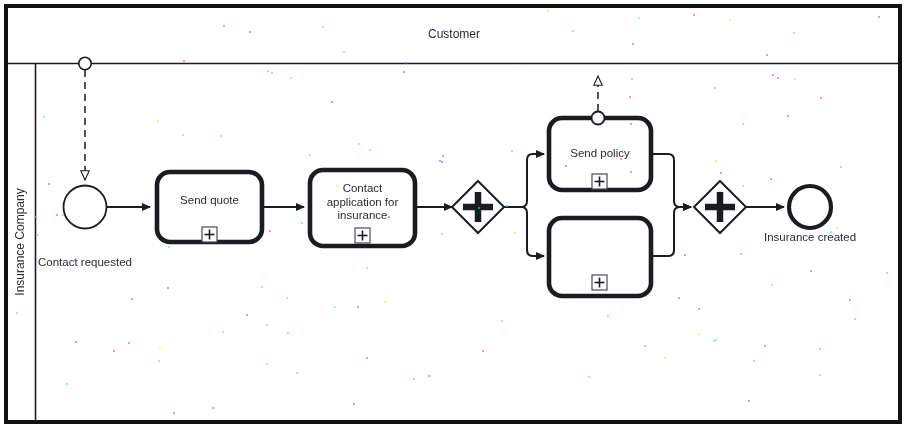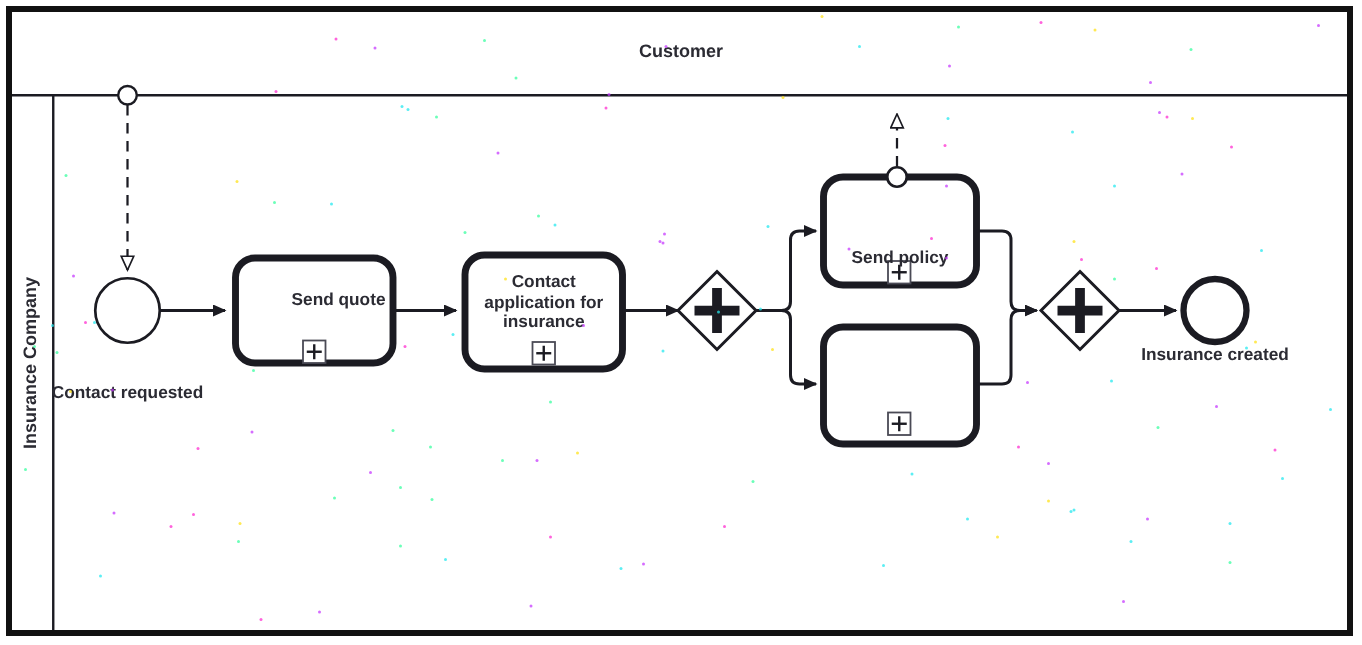--- a/index.html
+++ b/index.html
@@ -7,21 +7,20 @@
     padding: 0;
     background: #ffffff;
     font-family: "Liberation Sans", sans-serif;
   }
   #canvas {
     position: relative;
     width: 908px;
     height: 430px;
     background: #ffffff;
     overflow: hidden;
-    font-weight: bold;
   }
   #frame {
     position: absolute;
     left: 4px;
     top: 4px;
     width: 898px;
     height: 420px;
     border: 4px solid #111111;
     box-sizing: border-box;
   }
@@ -164,27 +163,27 @@
 
     <circle cx="810" cy="207" r="21" fill="#ffffff" stroke="#1b1b22" stroke-width="4.2"></circle>
   </svg>
 
   <div class="lane-label-h" style="left:374px; top:27px; width:160px;">Customer</div>
 
   <div class="lane-label-v" style="left:-55px; top:235px; width:150px;">Insurance Company</div>
 
   <div class="ev-label" style="left:25px; top:231px; width:120px;margin-top:25px;">Contact requested</div>
 
-  <div class="node-label" style="left:162px; top:194px; width:95px;text-align:right;">Send quote</div>
+  <div class="node-label" style="left:162px; top:194px; width:95px;">Send quote</div>
 
   <div class="node-label" style="left:315px; top:182px; width:95px;">Contact
 application for
 insurance</div>
 
-  <div class="node-label" style="left:551px; top:166px; width:98px;">Send policy</div>
+  <div class="node-label" style="left:551px; top:147px; width:98px;">Send policy</div>
 
 
   <div class="ev-label" style="left:750px; top:231px; width:120px;">Insurance created</div>
 
   <div id="noise-layer">
       <div class="noise" style="left: 223.428px; top: 25.4261px; background: rgb(255, 47, 208);"></div>
       <div class="noise" style="left: 268.643px; top: 230.153px; background: rgb(255, 47, 208);"></div>
       <div class="noise" style="left: 384.402px; top: 300.536px; background: rgb(255, 225, 26);"></div>
       <div class="noise" style="left: 353.492px; top: 402.948px; background: rgb(199, 59, 255);"></div>
       <div class="noise" style="left: 741.853px; top: 184.944px; background: rgb(58, 255, 160);"></div>

